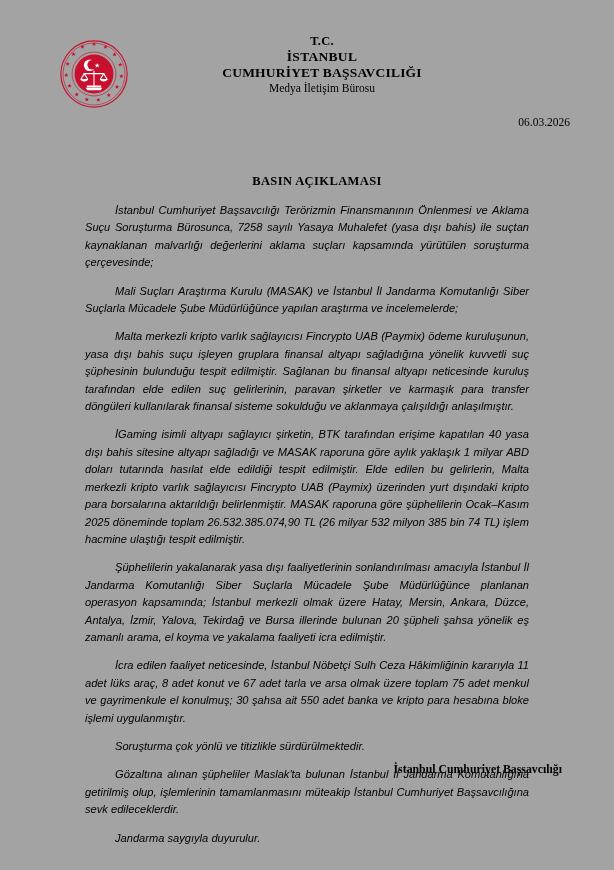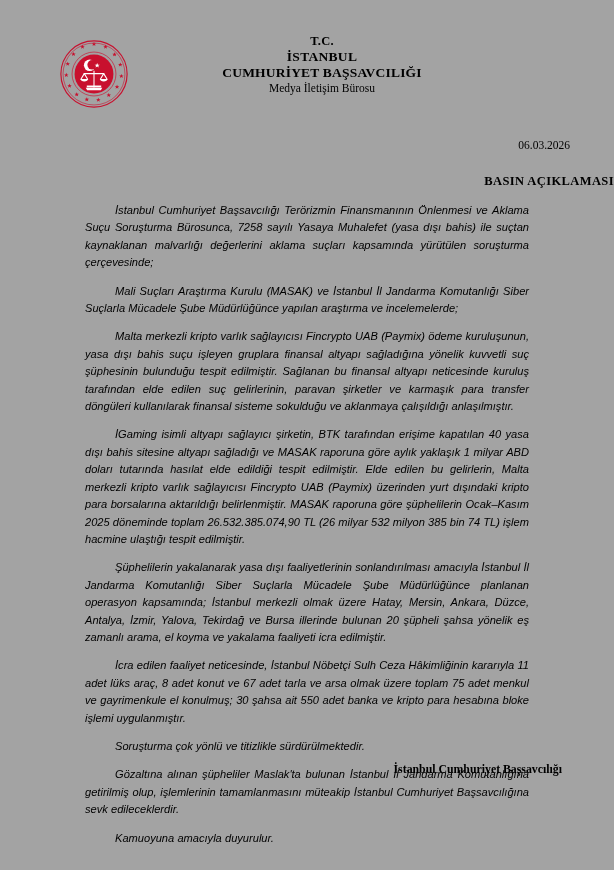--- a/index.html
+++ b/index.html
@@ -58,33 +58,33 @@
   .org-sub {
     font-size: 11.5px;
     font-weight: normal;
     margin-top: 1px;
   }
 
   
   .date-line {
     position: absolute;
     right: 44px;
-    top: 139px;
+    top: 116px;
     font-family: "Liberation Serif", serif;
     font-size: 11.5px;
     color: #000;
   }
 
   
   .doc-title {
     position: absolute;
     left: 0;
     right: 0;
     top: 174px;
-    text-align: right;
+    text-align: center;
     font-family: "Liberation Serif", serif;
     font-weight: bold;
     font-size: 12.5px;
     letter-spacing: 0.4px;
     padding-left: 20px;
   }
 
   
   .body-wrap {
     position: absolute;
@@ -193,18 +193,18 @@
 
   <div class="body-wrap">
     <p class="para">İstanbul Cumhuriyet Başsavcılığı Terörizmin Finansmanının Önlenmesi ve Aklama Suçu Soruşturma Bürosunca, 7258 sayılı Yasaya Muhalefet (yasa dışı bahis) ile suçtan kaynaklanan malvarlığı değerlerini aklama suçları kapsamında yürütülen soruşturma çerçevesinde;</p>
     <p class="para">Mali Suçları Araştırma Kurulu (MASAK) ve İstanbul İl Jandarma Komutanlığı Siber Suçlarla Mücadele Şube Müdürlüğünce yapılan araştırma ve incelemelerde;</p>
     <p class="para">Malta merkezli kripto varlık sağlayıcısı Fincrypto UAB (Paymix) ödeme kuruluşunun, yasa dışı bahis suçu işleyen gruplara finansal altyapı sağladığına yönelik kuvvetli suç şüphesinin bulunduğu tespit edilmiştir. Sağlanan bu finansal altyapı neticesinde kuruluş tarafından elde edilen suç gelirlerinin, paravan şirketler ve karmaşık para transfer döngüleri kullanılarak finansal sisteme sokulduğu ve aklanmaya çalışıldığı anlaşılmıştır.</p>
     <p class="para">İGaming isimli altyapı sağlayıcı şirketin, BTK tarafından erişime kapatılan 40 yasa dışı bahis sitesine altyapı sağladığı ve MASAK raporuna göre aylık yaklaşık 1 milyar ABD doları tutarında hasılat elde edildiği tespit edilmiştir. Elde edilen bu gelirlerin, Malta merkezli kripto varlık sağlayıcısı Fincrypto UAB (Paymix) üzerinden yurt dışındaki kripto para borsalarına aktarıldığı belirlenmiştir. MASAK raporuna göre şüphelilerin Ocak–Kasım 2025   döneminde    toplam 26.532.385.074,90 TL (26 milyar 532 milyon 385 bin 74 TL) işlem hacmine ulaştığı tespit edilmiştir.</p>
     <p class="para">Şüphelilerin yakalanarak yasa dışı faaliyetlerinin sonlandırılması amacıyla İstanbul İl Jandarma Komutanlığı Siber Suçlarla Mücadele Şube Müdürlüğünce planlanan operasyon kapsamında; İstanbul merkezli olmak üzere Hatay, Mersin, Ankara, Düzce, Antalya, İzmir, Yalova, Tekirdağ ve Bursa illerinde bulunan 20 şüpheli şahsa yönelik eş zamanlı arama, el koyma ve yakalama faaliyeti icra edilmiştir.</p>
     <p class="para">İcra edilen faaliyet neticesinde, İstanbul Nöbetçi Sulh Ceza Hâkimliğinin kararıyla 11 adet lüks araç, 8 adet konut ve 67 adet tarla ve arsa olmak üzere toplam 75 adet menkul ve gayrimenkule el konulmuş; 30 şahsa ait 550 adet banka ve kripto para hesabına bloke işlemi uygulanmıştır.</p>
     <p class="para">Soruşturma çok yönlü ve titizlikle sürdürülmektedir.</p>
     <p class="para">Gözaltına alınan şüpheliler Maslak'ta bulunan İstanbul İl Jandarma Komutanlığına getirilmiş olup, işlemlerinin tamamlanmasını müteakip İstanbul Cumhuriyet Başsavcılığına sevk edileceklerdir.</p>
-    <p class="para">Kamuoyuna amacıyla duyurulur.</p>
+    <p class="para">Jandarma saygıyla duyurulur.</p>
   </div>
 
   <div class="signature">İstanbul Cumhuriyet Başsavcılığı</div>
 
 </div>
 
 </body></html>

